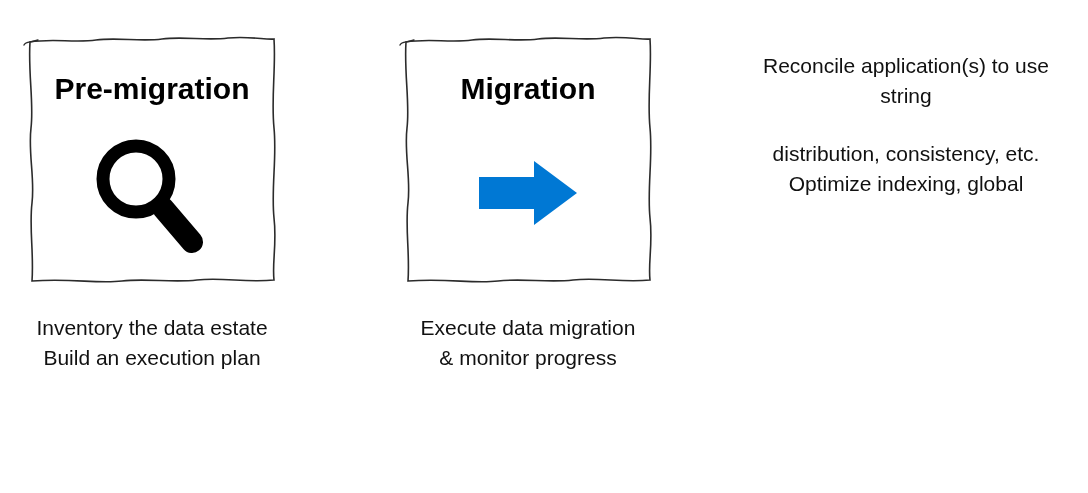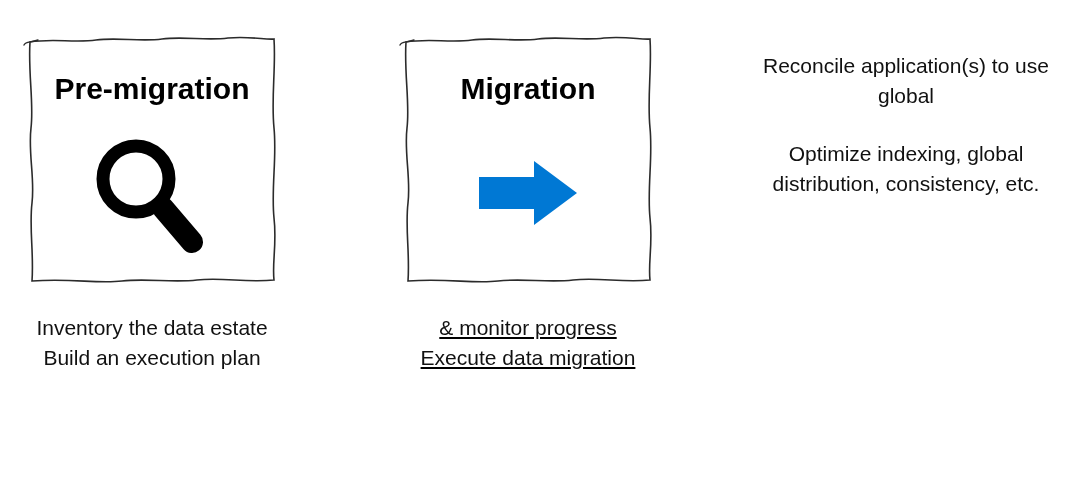--- a/index.html
+++ b/index.html
@@ -15,21 +15,21 @@
     font-family: "Liberation Sans", "DejaVu Sans", sans-serif;
     color: #000000;
     overflow: hidden;
   }
   .stage {
     position: absolute;
     top: 28px;
     width: 260px;
   }
   .stage.s0 { left: 22px; }
-  .stage.s1 { left: 398px; text-decoration: underline; }
+  .stage.s1 { left: 398px; }
   .stage.s2 { left: 775px; width: 262px; }
 
   .sketch-box {
     position: relative;
     width: 100%;
     height: 262px;
   }
   .sketch-border {
     position: absolute;
     left: 0; top: 0;
@@ -111,32 +111,32 @@
       </svg>
       <div class="stage-title">Migration</div>
       <div class="icon-holder icon-arrow">
         <svg width="98" height="64" viewBox="0 0 98 64">
           <polygon points="0,16 55,16 55,0 98,32 55,64 55,48 0,48" fill="#0078D4"></polygon>
         </svg>
       </div>
     </div>
     <div class="captions">
       <div class="cap-para">
+        <div class="cap-line">Execute data migration</div>
         <div class="cap-line">&amp; monitor progress</div>
-        <div class="cap-line">Execute data migration</div>
       </div>
     </div>
   </div>
 
   <div class="stage s2">
     <div class="captions">
       <div class="cap-para">
         <div class="cap-line">Reconcile application(s) to use</div>
-        <div class="cap-line">global</div>
+        <div class="cap-line">string</div>
       </div>
       <div class="cap-para">
+        <div class="cap-line">distribution, consistency, etc.</div>
         <div class="cap-line">Optimize indexing, global</div>
-        <div class="cap-line">distribution, consistency, etc.</div>
       </div>
     </div>
   </div>
 
 </div>
 
 </body></html>

